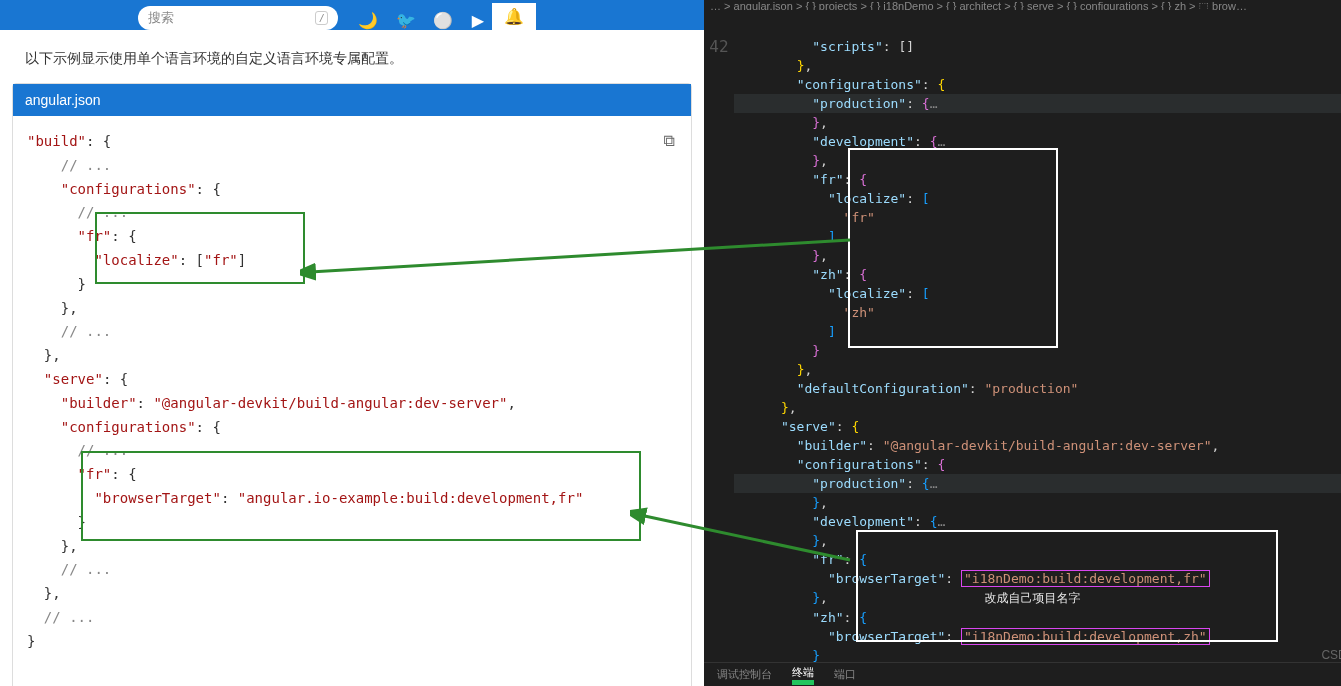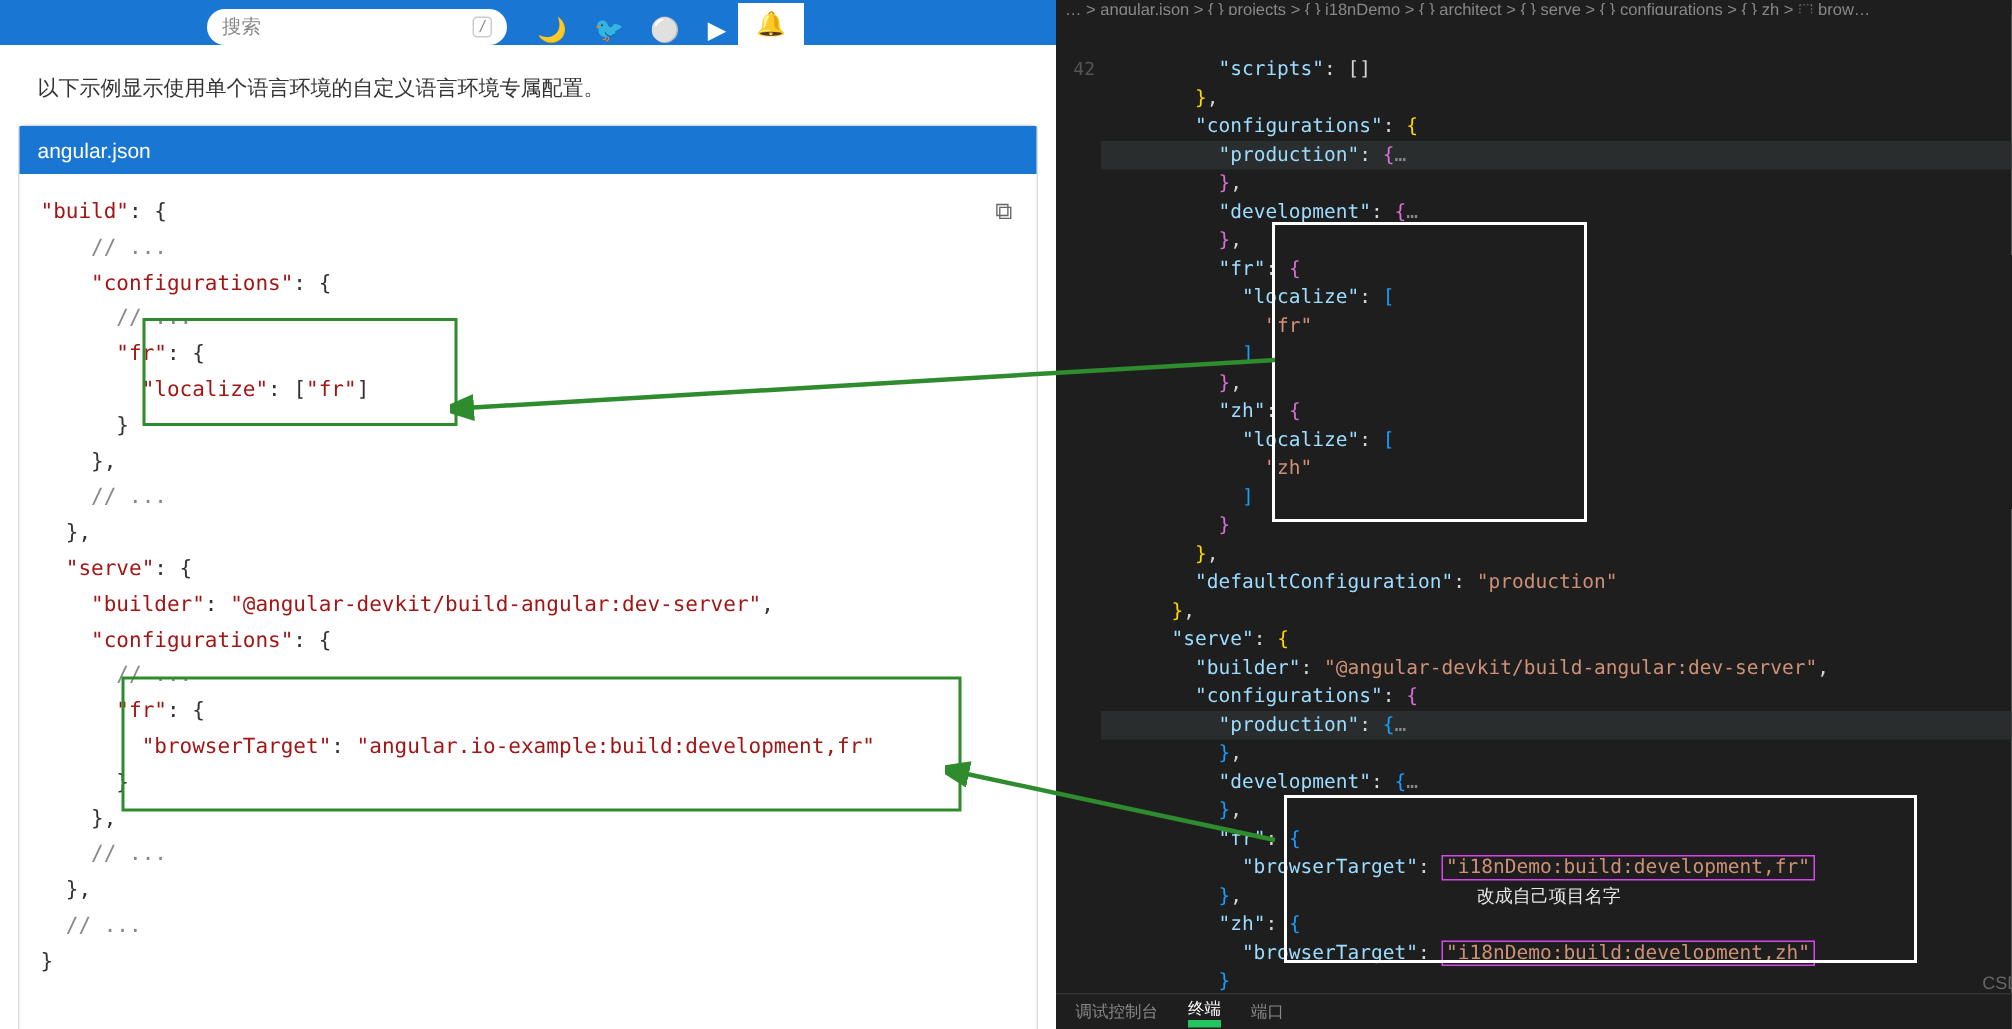--- a/index.html
+++ b/index.html
@@ -19,21 +19,21 @@
 .code-body { padding: 14px 14px 20px 14px; font-family: "Consolas", "Monaco", monospace; font-size: 14px; line-height: 1.7; white-space: pre; color: #333; position: relative; }
 .tok-key { color: #a31515; }
 .tok-punct { color: #333; }
 .tok-str { color: #a31515; }
 .tok-comment { color: #888; }
 .highlight-box-1 { position: absolute; border: 2px solid #2e8b2e; left: 82px; top: 96px; width: 210px; height: 72px; pointer-events: none; }
 .highlight-box-2 { position: absolute; border: 2px solid #2e8b2e; left: 68px; top: 335px; width: 560px; height: 90px; pointer-events: none; }
 .right-panel { position: absolute; left: 704px; top: 0; width: 717px; height: 686px; background: #1e1e1e; }
 .breadcrumb { height: 10px; background: #1e1e1e; color: #888; font-size: 11px; padding: 0 6px; overflow: hidden; white-space: nowrap; }
 .editor { font-family: "Consolas", "Monaco", monospace; font-size: 13px; line-height: 19px; color: #d4d4d4; padding-left: 30px; position: relative; white-space: pre; padding-top: 8px; }
-.line-num { position: absolute; left: 4px; color: #555; font-size: 12px; width: 22px; text-align: right; }
+.line-num { position: absolute; left: 4px; color: #555; font-size: 16px; width: 22px; text-align: center; }
 .ek-key { color: #9cdcfe; }
 .ek-str { color: #ce9178; }
 .ek-punct { color: #d4d4d4; }
 .ek-brace { color: #ffd700; }
 .ek-brace2 { color: #da70d6; }
 .ek-brace3 { color: #179fff; }
 .ek-dots { color: #888; }
 .hl-line { background: #2a2d2e; display: inline-block; width: 100%; }
 .right-box-1 { position: absolute; border: 2px solid #fff; left: 144px; top: 138px; width: 210px; height: 200px; pointer-events: none; }
 .right-box-2 { position: absolute; border: 2px solid #fff; left: 152px; top: 520px; width: 422px; height: 112px; pointer-events: none; }

